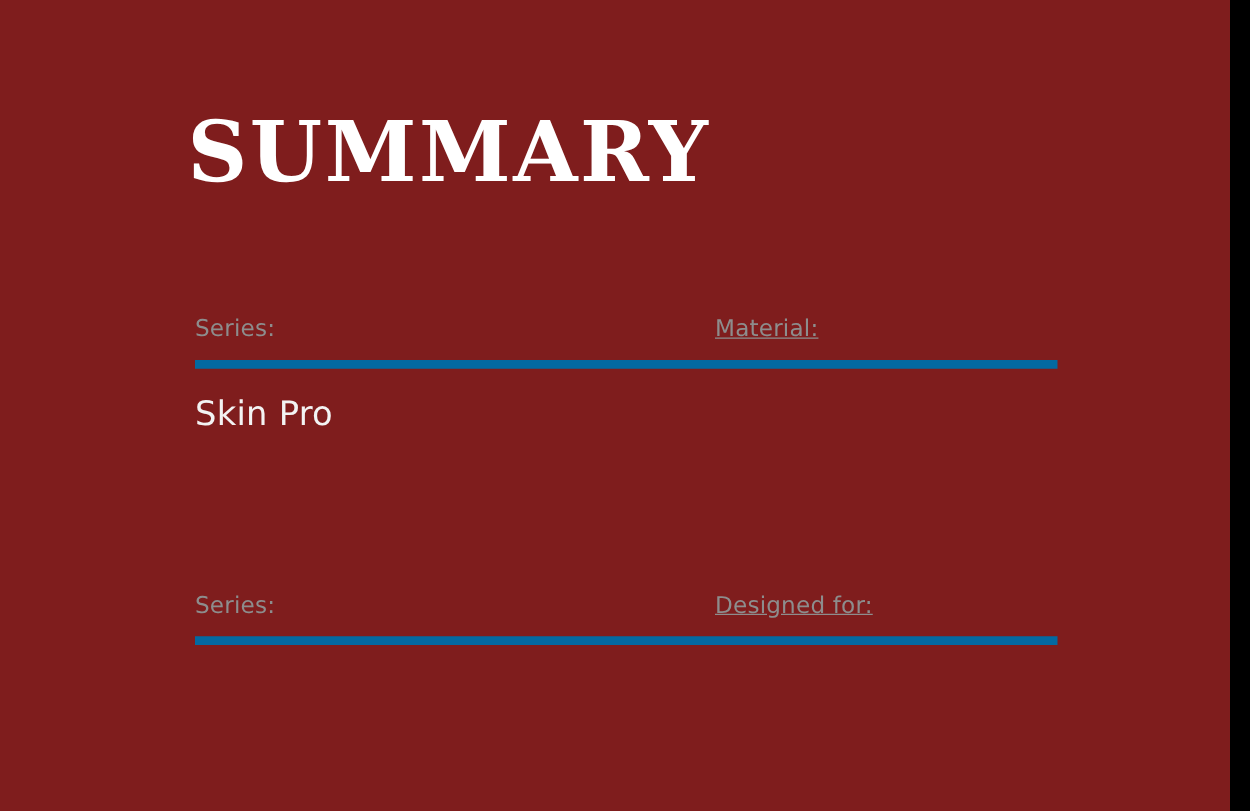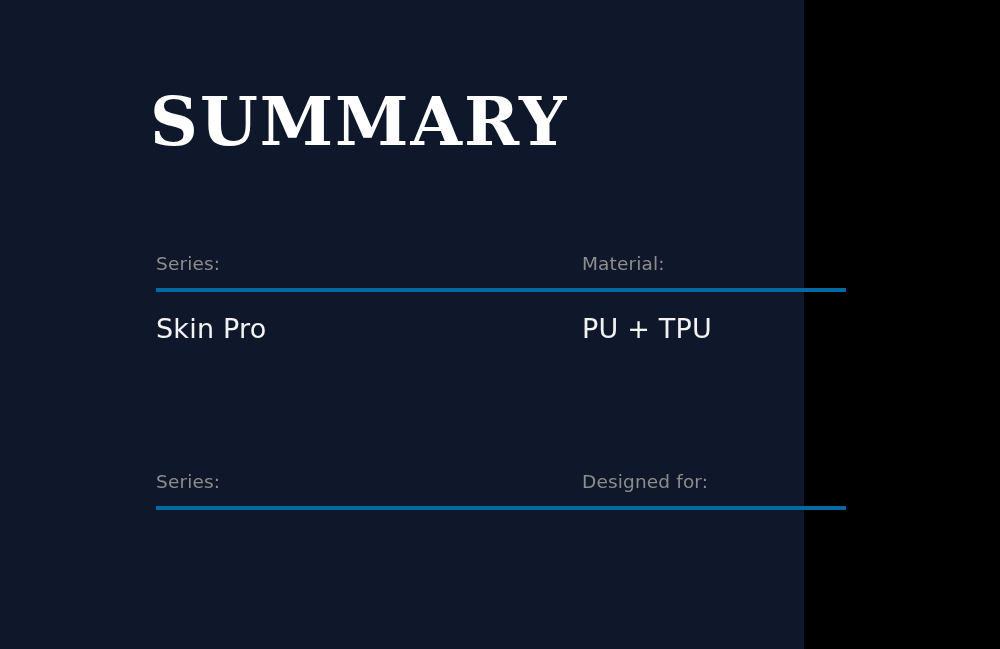--- a/index.html
+++ b/index.html
@@ -11,23 +11,23 @@
   body {
     width: 1000px;
     height: 649px;
     overflow: hidden;
     font-family: "DejaVu Sans", sans-serif;
     -webkit-font-smoothing: antialiased;
   }
 
   .slide {
     position: relative;
-    width: 804px;
+    width: 984px;
     height: 649px;
-    background: #0f172a;
+    background: #7f1d1d;
   }
 
   
   .title-wrap {
     position: absolute;
     left: 150px;
     top: 88px;
     width: 700px;
   }
   .title {
@@ -57,21 +57,21 @@
   }
   .spec-group + .spec-group {
     margin-top: 115px;
   }
 
   .label-row {
     position: relative;
     display: block;
     width: 690px;
     height: 36px;
-    border-bottom: 4px solid #0369a1;
+    border-bottom: 7px solid #0369a1;
   }
 
   .spec-label {
     position: absolute;
     top: 0;
     font-family: "DejaVu Sans", "Liberation Sans", sans-serif;
     font-weight: 400;
     font-size: 18.5px;
     line-height: 24px;
     letter-spacing: 0.15px;
@@ -94,21 +94,21 @@
     font-weight: 400;
     font-size: 27px;
     line-height: 40px;
     letter-spacing: 0.2px;
     color: #f3f3f3;
     white-space: nowrap;
   }
 
   
   .col-1 { left: 0px; }
-  .col-2 { left: 426px; }
+  .col-2 { left: 416px; text-decoration: underline; }
 
   
   .group-2 .spec-value { font-size: 29.5px; }
   .group-2 .value-row  { margin-top: 16px; }
   .group-2 .spec-label { font-size: 18.5px; }
 </style>
 </head>
 <body>
 
 <div class="slide">
@@ -119,21 +119,20 @@
 
   <div class="spec-grid">
 
     <div class="spec-group group-1">
       <div class="label-row">
         <span class="spec-label col-1">Series:</span>
         <span class="spec-label col-2">Material:</span>
       </div>
       <div class="value-row">
         <span class="spec-value col-1">Skin Pro</span>
-        <span class="spec-value col-2">PU + TPU</span>
       </div>
     </div>
 
     <div class="spec-group group-2">
       <div class="label-row">
         <span class="spec-label col-1">Series:</span>
         <span class="spec-label col-2">Designed for:</span>
       </div>
     </div>
 

